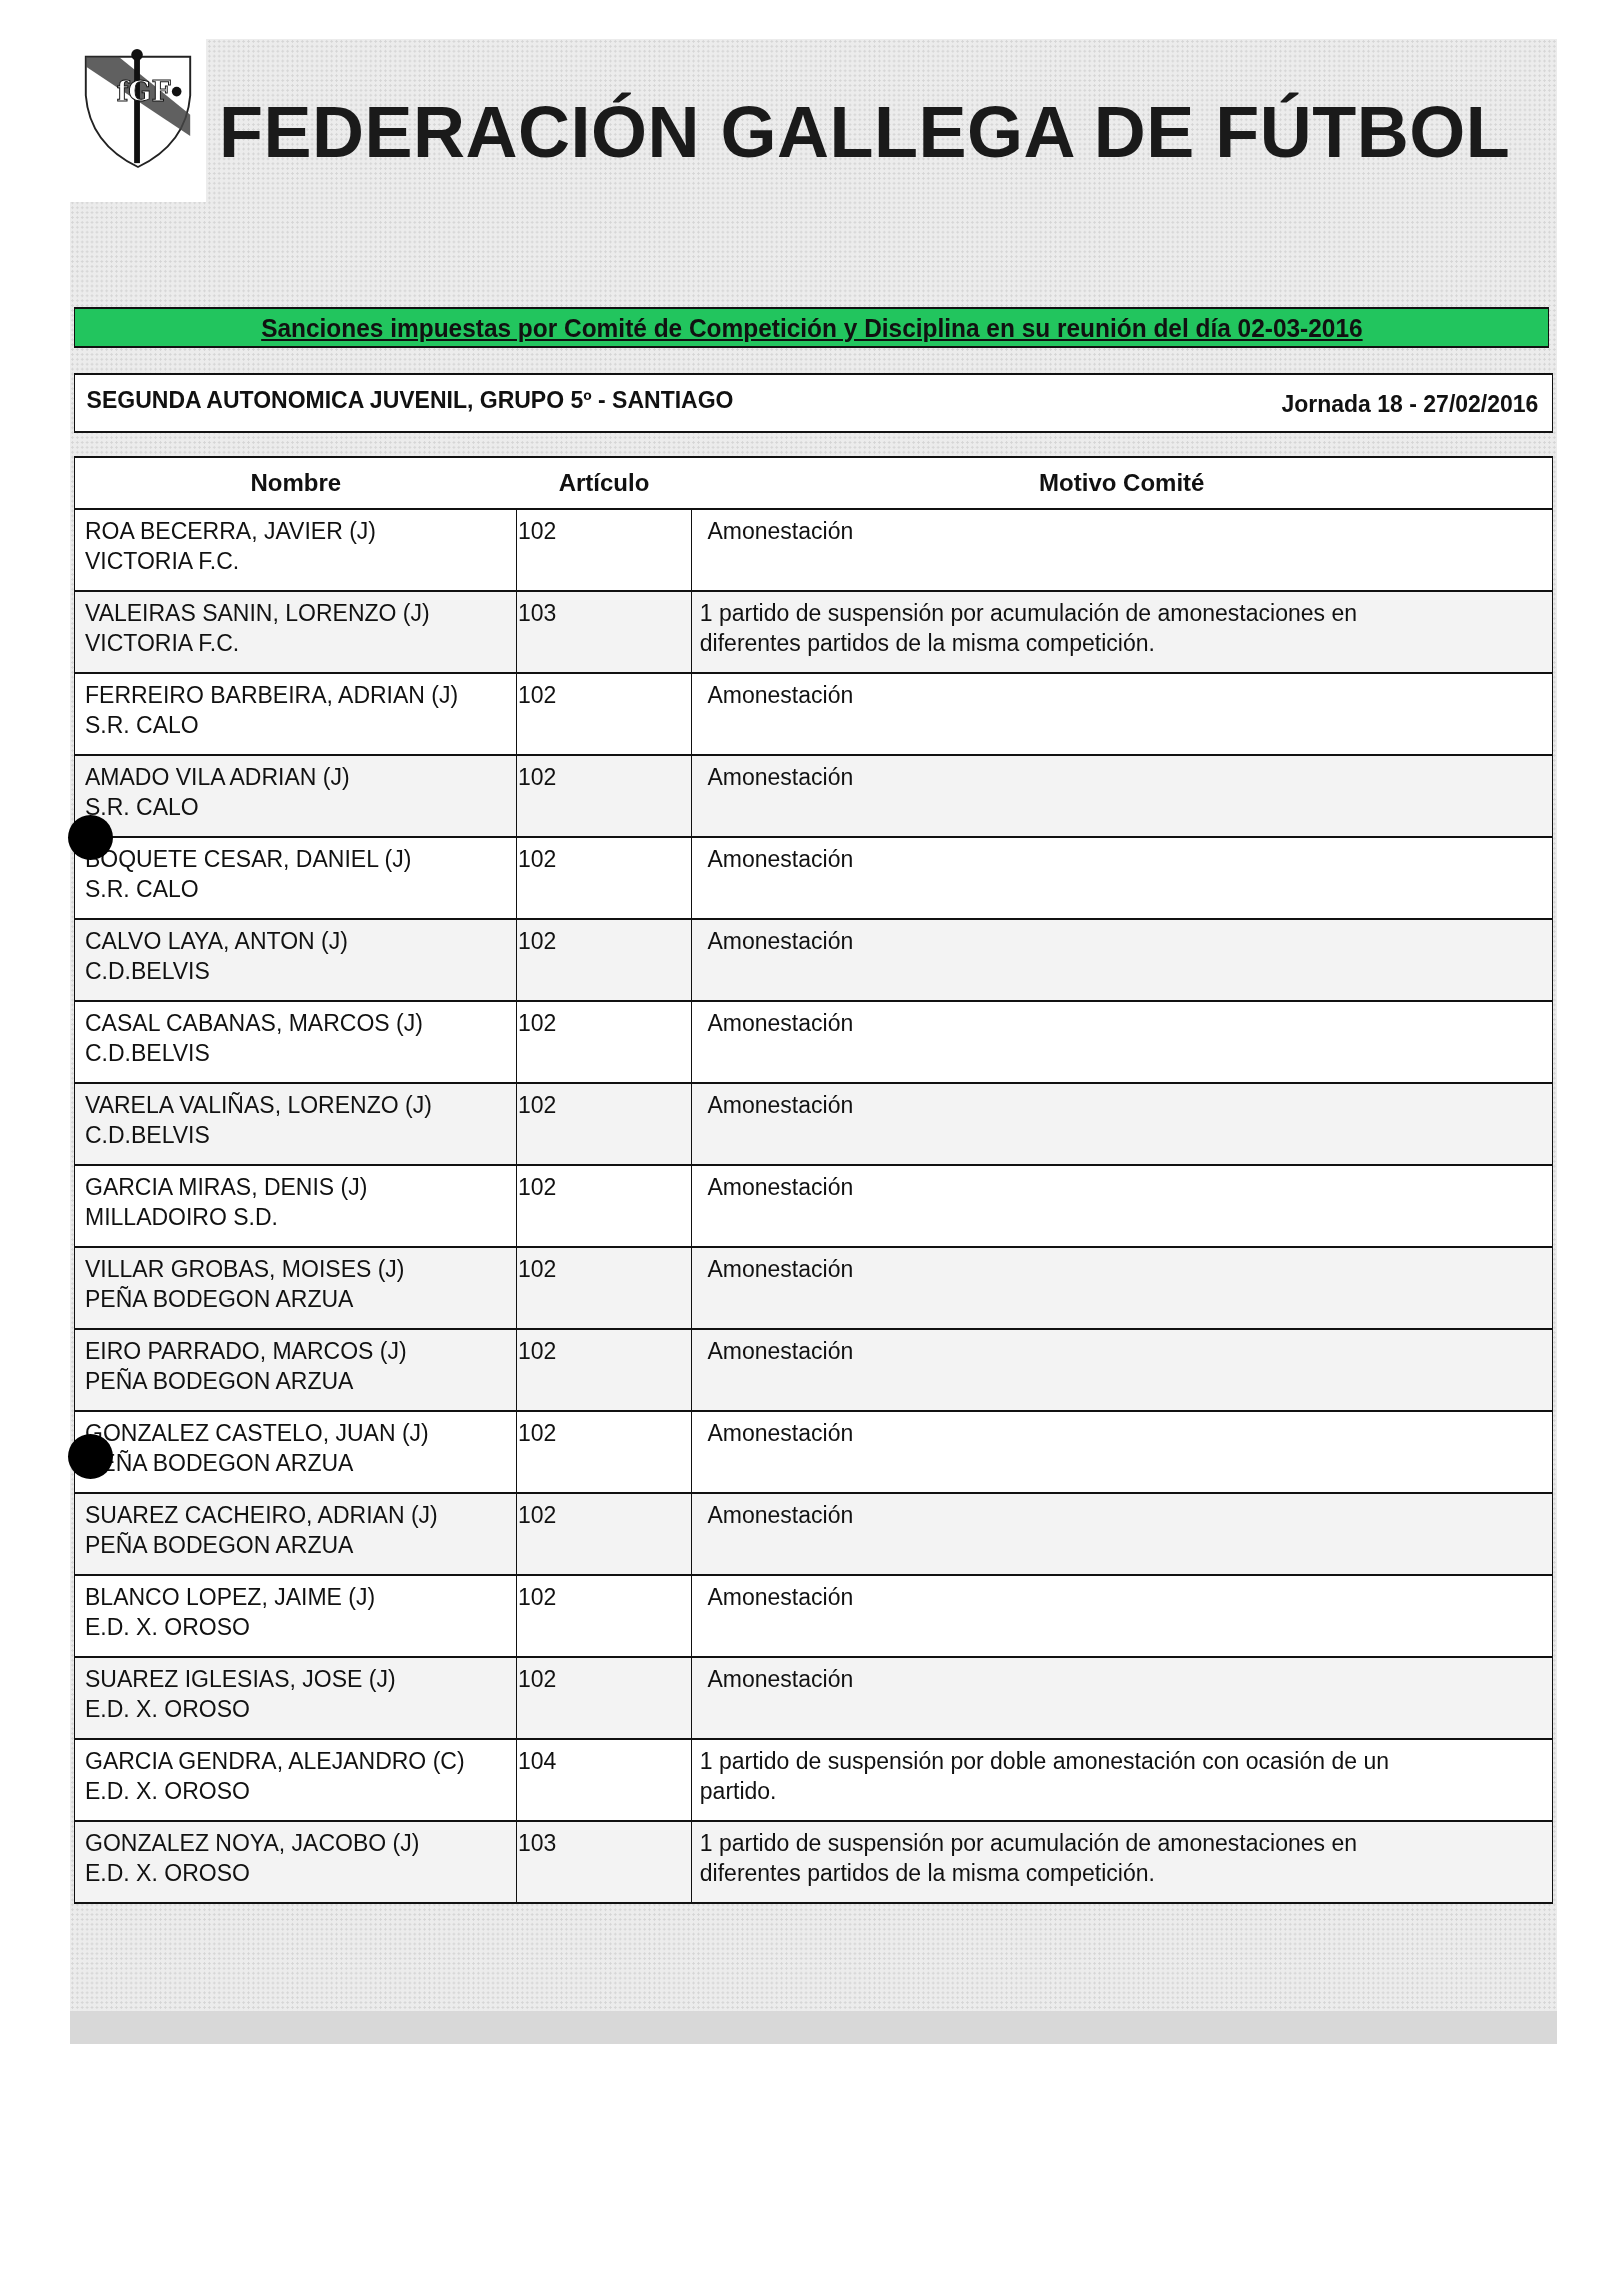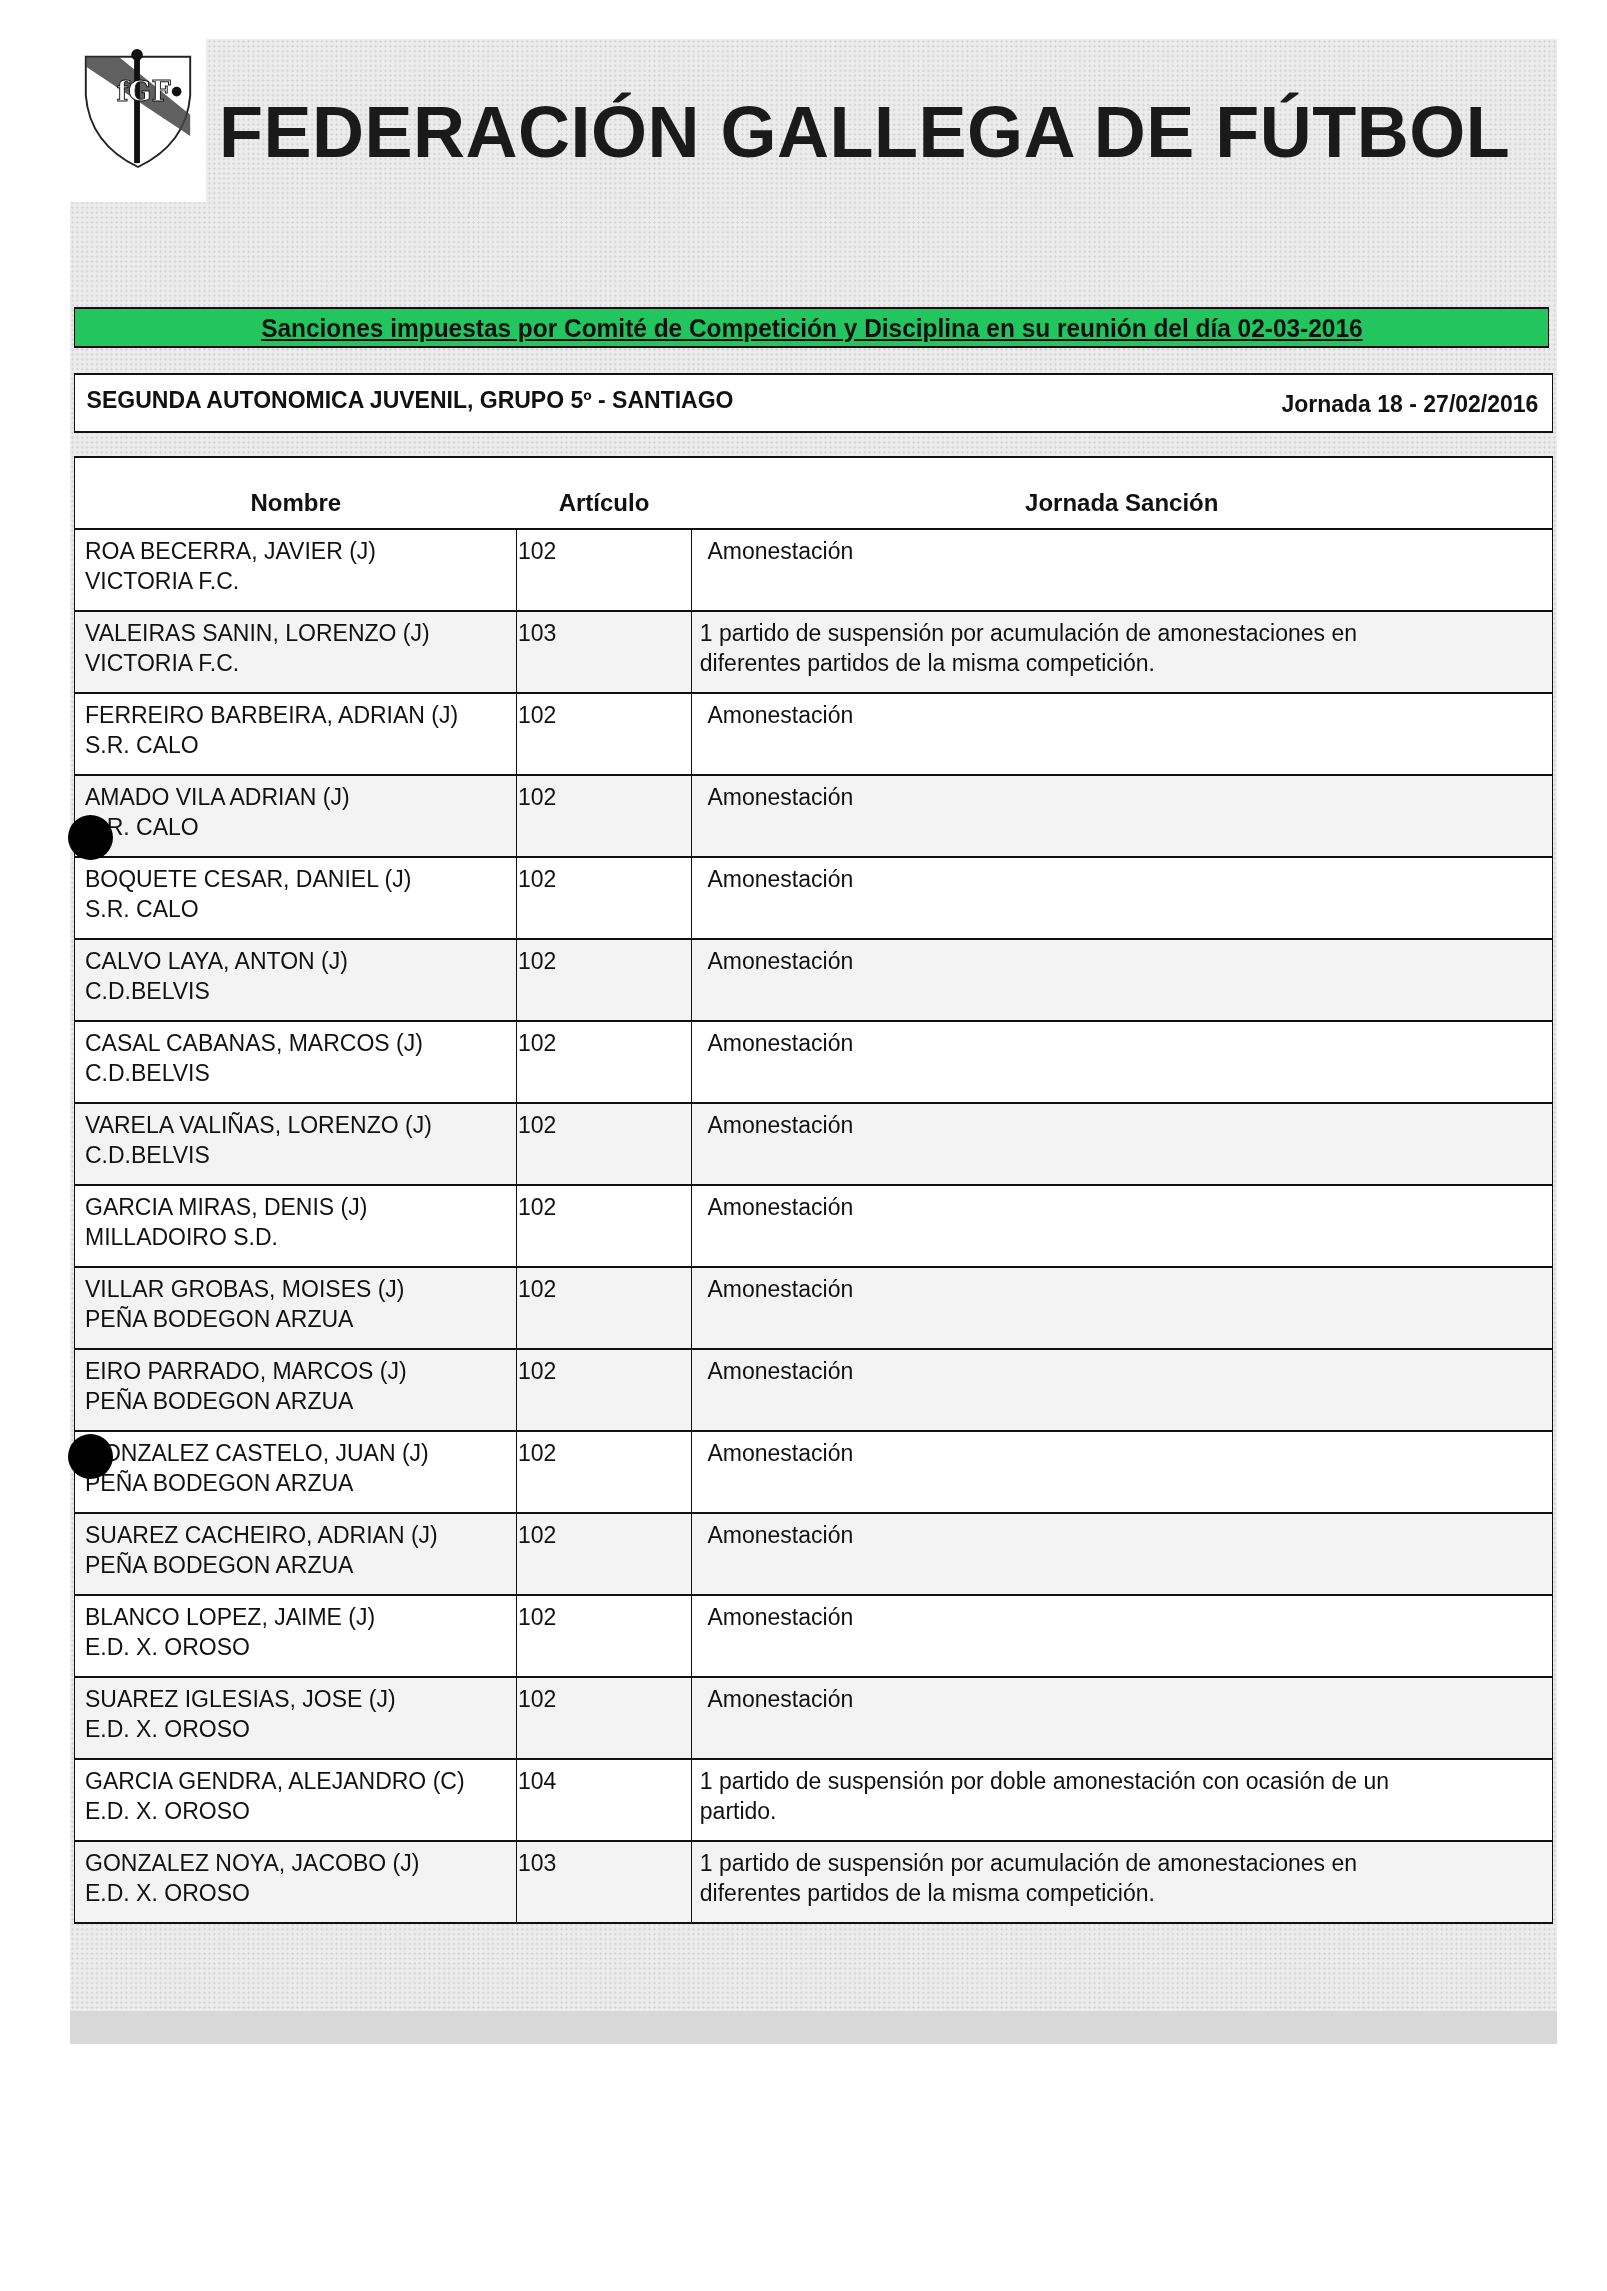--- a/index.html
+++ b/index.html
@@ -36,21 +36,21 @@
     background: #fff; border-top: 2.9px solid #111; border-bottom: 2.9px solid #111;
     border-left: 1.9px solid #111; border-right: 1.9px solid #111; box-sizing: border-box;
   }
   .comp-left { position: absolute; left: 11.6px; top: 11.6px; font-size: 23px; font-weight: bold; }
   .comp-right { position: absolute; right: 13.6px; top: 15.5px; font-size: 23px; font-weight: bold; }
   table.sanc {
     position: absolute; left: 74px; top: 456px; width: 1479px;
     border-collapse: collapse; background: #fff;
   }
   table.sanc th {
-    font-size: 24px; font-weight: bold; height: 49px; padding-top: 20px;
+    font-size: 24px; font-weight: bold; height: 49px; padding-top: 0;
     border-top: 2.9px solid #111; border-bottom: 2.9px solid #111;
   }
   table.sanc th.c1 { border-left: 1.9px solid #111; }
   table.sanc th.c3 { border-right: 1.9px solid #111; }
   table.sanc td {
     height: 82px; vertical-align: top; font-size: 23px; line-height: 30px;
     border-bottom: 2.9px solid #111; padding-top: 5.8px; box-sizing: border-box;
   }
   table.sanc tr.alt td { background: #f3f3f3; }
   td.c1 { width: 442px; border-left: 1.9px solid #111; border-right: 1.9px solid #111; padding-left: 10px; }
@@ -89,21 +89,21 @@
 <div class="comp-box">
   <span class="comp-left">SEGUNDA AUTONOMICA JUVENIL,  GRUPO 5º - SANTIAGO</span>
   <span class="comp-right">Jornada 18 - 27/02/2016</span>
 </div>
 
 <table class="sanc">
   <thead>
     <tr>
       <th class="c1">Nombre</th>
       <th class="c2">Artículo</th>
-      <th class="c3">Jornada Sanción</th>
+      <th class="c3">Motivo Comité</th>
     </tr>
   </thead>
   <tbody id="rows">
       <tr>
         <td class="c1">
           <span class="line">ROA BECERRA, JAVIER (J)</span>
           <span class="line">VICTORIA F.C.</span>
         </td>
         <td class="c2">102</td>
         <td class="c3">

